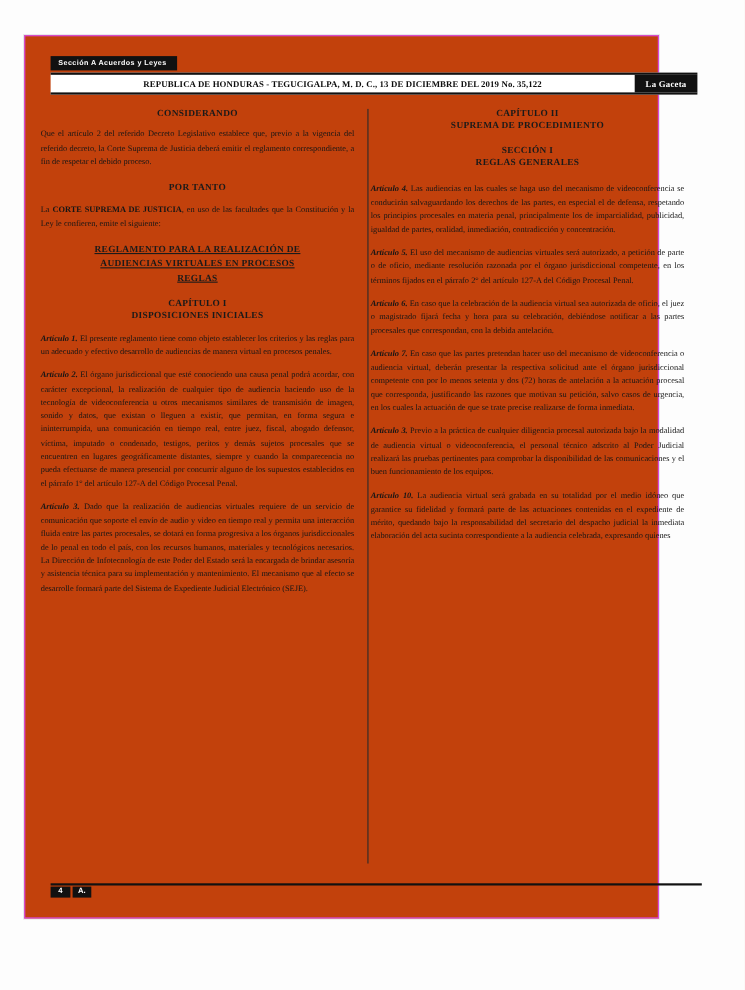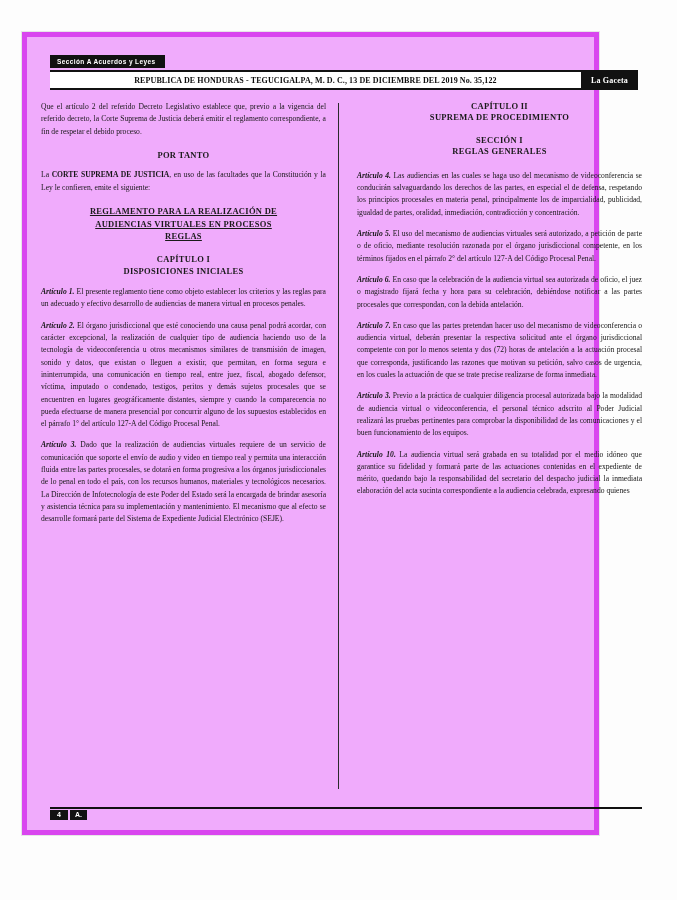--- a/index.html
+++ b/index.html
@@ -19,22 +19,22 @@
   .scan {
     position: absolute;
     left: 0; top: 0;
     width: 677px; height: 900px;
     background: #fdfdfd;
   }
   .page-sheet {
     position: absolute;
     left: 22px; top: 32px;
     width: 577px; height: 803px;
-    background: #f0abfc;
-    border: 5px solid #d946ef;
+    background: #c2410c;
+    border: 1px solid #d946ef;
     box-sizing: border-box;
     box-shadow: 0 0 0 1px #e6e6e6;
   }
   .page-inner {
     position: absolute;
     left: 14px; top: 18px;
     width: 601px; height: 770px;
   }
 
   
@@ -93,21 +93,21 @@
     position: relative;
     display: flex;
     margin-top: 2px;
     height: 700px;
   }
   .col {
     width: 285px;
     position: relative;
   }
   .col.left { padding-right: 12px; }
-  .col.right { padding-left: 19px; }
+  .col.right { padding-left: 3px; }
   .col-rule {
     position: absolute;
     left: 297px; top: 2px;
     width: 0;
     border-left: 1px solid #2a2a2a;
     height: 686px;
   }
 
   
   .hd {
@@ -194,20 +194,21 @@
           <div class="strip-title">REPUBLICA DE HONDURAS - TEGUCIGALPA, M. D. C., 13 DE DICIEMBRE DEL 2019     No. 35,122</div>
           <div class="gaceta">La Gaceta</div>
         </div>
       </div>
 
       <div class="columns">
         <div class="col-rule"></div>
 
         <div class="col left">
 
+          <div class="hd">CONSIDERANDO</div>
 
           <p class="para">Que el artículo 2 del referido Decreto Legislativo establece que, previo a la vigencia del referido decreto, la Corte Suprema de Justicia deberá emitir el reglamento correspondiente, a fin de respetar el debido proceso.</p>
 
           <div class="hd sub">POR TANTO</div>
 
           <p class="para"><span>La </span><b>CORTE SUPREMA DE JUSTICIA</b><span>, en uso de las facultades que la Constitución y la Ley le confieren, emite el siguiente:</span></p>
 
           <div class="hd-group">
             <div class="hd u">REGLAMENTO PARA LA REALIZACIÓN DE</div>
             <div class="hd u">AUDIENCIAS VIRTUALES EN PROCESOS</div>

